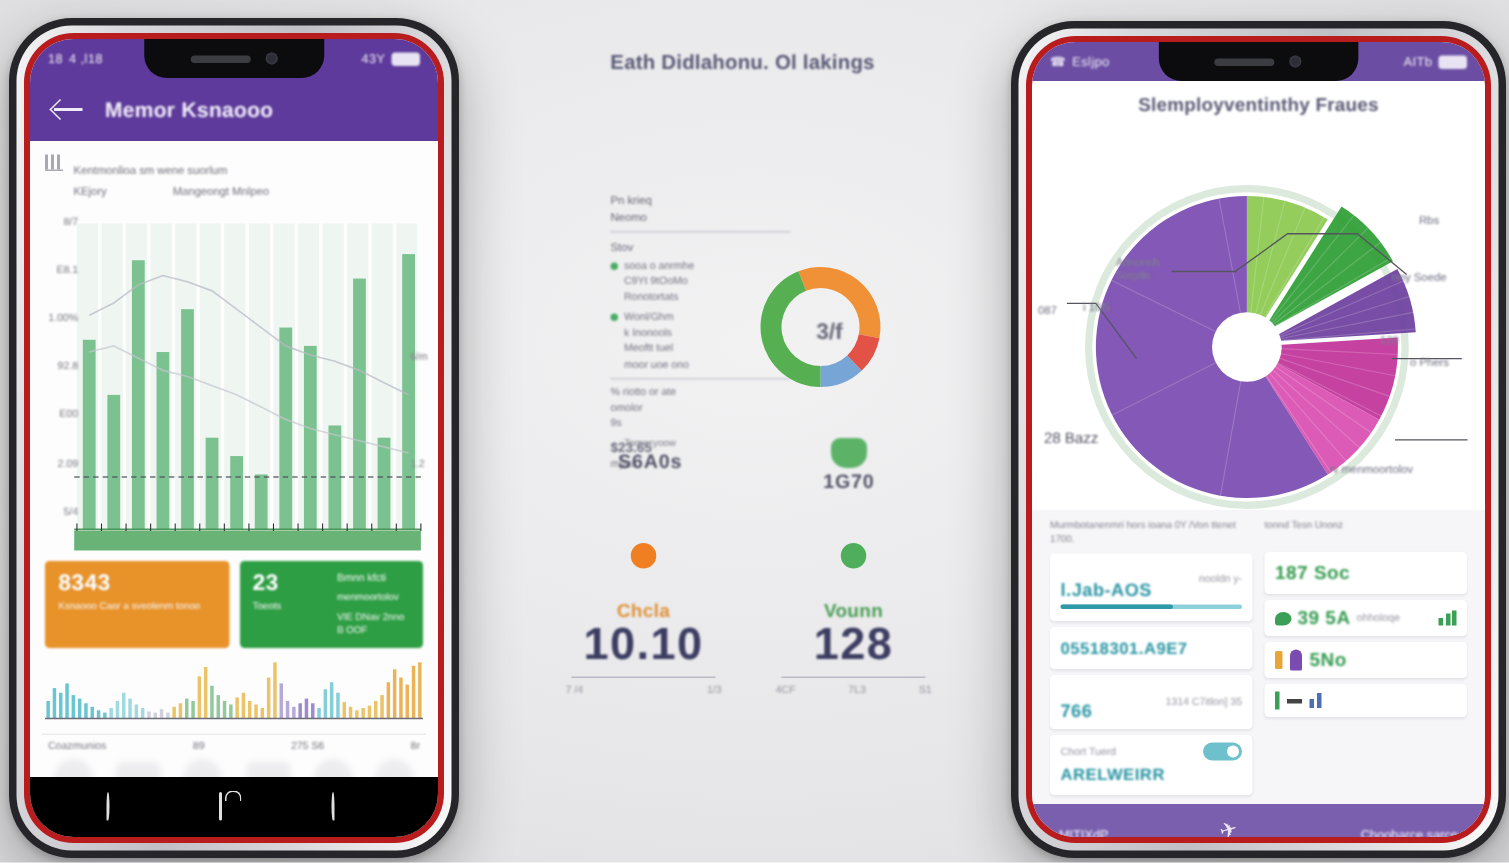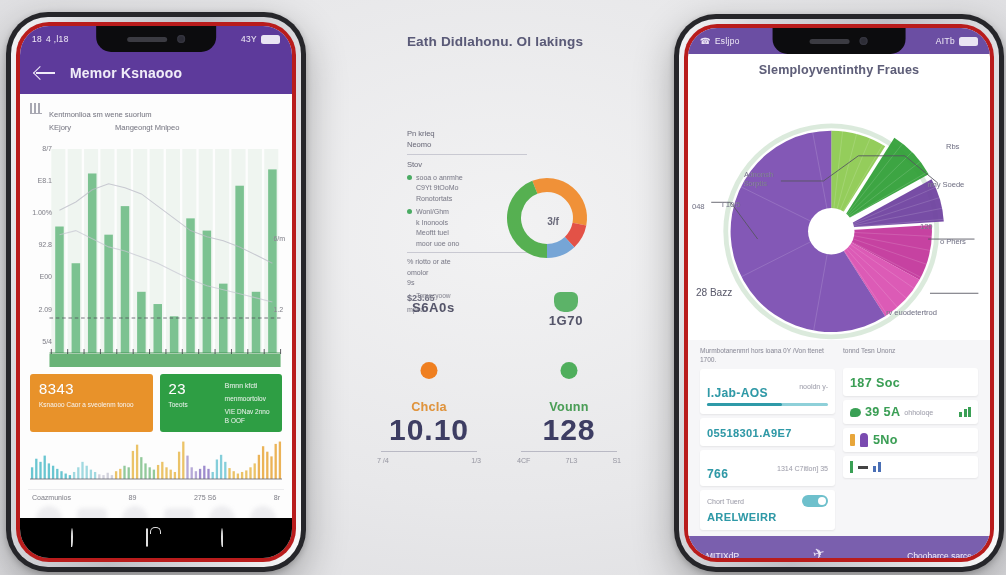--- a/index.html
+++ b/index.html
@@ -113,21 +113,21 @@
     position: absolute; right: 1px; top: 100px; height: 78px;
     display: flex; flex-direction: column; justify-content: space-between;
     font-size: 7px; color: #86868f;
   }
 
   .kpi-row { display: flex; gap: 7px; padding: 7px 10px 4px 10px; }
   .kpi {
     flex: 1 1 0; border-radius: 3px; padding: 7px 9px; color: #fff;
     min-height: 48px;
   }
-  .kpi-val { font-size: 15px; font-weight: 400; line-height: 1.05; letter-spacing: .4px; }
+  .kpi-val { font-size: 15px; font-weight: 700; line-height: 1.05; letter-spacing: .4px; }
   .kpi-sub { font-size: 6.5px; opacity: .88; margin-top: 5px; line-height: 1.3; }
   .kpi-wide { display: flex; gap: 8px; }
   .kpi-wide > div { flex: 1 1 0; }
 
   .minichart { height: 48px; margin: 2px 10px 0 10px; position: relative; }
   .minichart svg { width: 100%; height: 100%; display: block; }
 
   .footer-zone {
     position: relative; height: 62px; margin: 3px 8px 0 8px;
     border-top: 1px solid #ececee;
@@ -176,21 +176,21 @@
   .lg-head { color: #6d6d7d; font-size: 7.5px; }
   .lg-rule { height: 1px; background: #c9c9d2; margin: 3px 0 4px 0; }
   .lg-item { display: flex; gap: 4px; align-items: flex-start; margin-top: 3px; }
   .lg-dot { width: 5px; height: 5px; border-radius: 50%; background: #4aab63; flex: 0 0 auto; margin-top: 2px; }
   .lg-amt { font-size: 9px; color: #6f6f80; font-weight: 700; margin-top: 3px; }
 
   .gauge { position: absolute; left: 166px; top: 172px; width: 92px; height: 92px; }
   .gauge svg { width: 100%; height: 100%; display: block; }
   .gauge-val {
     position: absolute; inset: 0; display: flex; align-items: center; justify-content: center;
-    font-size: 10px; font-weight: 700; color: #6b6b7c; padding-left: 12px; padding-top: 6px;
+    font-size: 15px; font-weight: 700; color: #6b6b7c; padding-left: 12px; padding-top: 6px;
   }
 
   .mid-stats {
     position: absolute; left: 30px; top: 292px; width: 265px;
     display: flex; justify-content: space-around;
   }
   .ms { text-align: center; }
   .ms-lab { font-size: 6.5px; color: #8a8a96; }
   .ms-val { font-size: 13px; font-weight: 700; color: #55556a; letter-spacing: .6px; margin-top: 1px; }
   .greenblob {
@@ -648,22 +648,22 @@
             <path d="M248,158 L296,158"></path>
             <path d="M250,214 L300,214"></path>
             <path d="M24,120 L44,120 L72,158"></path>
           </g>
         </svg>
         <span class="pie-lab blur-txt" style="left:56px;top:88px"><span>Adnonsh</span><br><span>Sorptis</span></span>
         <span class="pie-lab blur-txt" style="left:258px;top:60px">Rbs</span>
         <span class="pie-lab blur-txt" style="left:240px;top:98px">rmy Soede</span>
         <span class="pie-lab blur-txt" style="left:252px;top:155px">o Phers</span>
         <span class="pie-lab blur-txt" style="left:8px;top:205px;font-size:10px;color:#5c5c6e">28 Bazz</span>
-        <span class="pie-lab blur-txt" style="left:198px;top:226px">rv euodetertrod</span>
-        <span class="pie-lab blur-txt" style="left:4px;top:120px">048</span>
+        <span class="pie-lab blur-txt" style="left:198px;top:226px">rv menmoortolov</span>
+        <span class="pie-lab blur-txt" style="left:4px;top:120px">087</span>
         <span class="pie-lab blur-txt" style="left:34px;top:118px">i 10/5</span>
         <span class="pie-lab blur-txt" style="left:232px;top:140px">120</span>
       </div>
 
       <div class="cards">
 
         <div class="card-col">
           <div class="card-head blur-txt">Murmbotanenmri hors   ioana 0Y /Von ttenet 1700.</div>
           <div class="card">
             <div class="row-fl">

